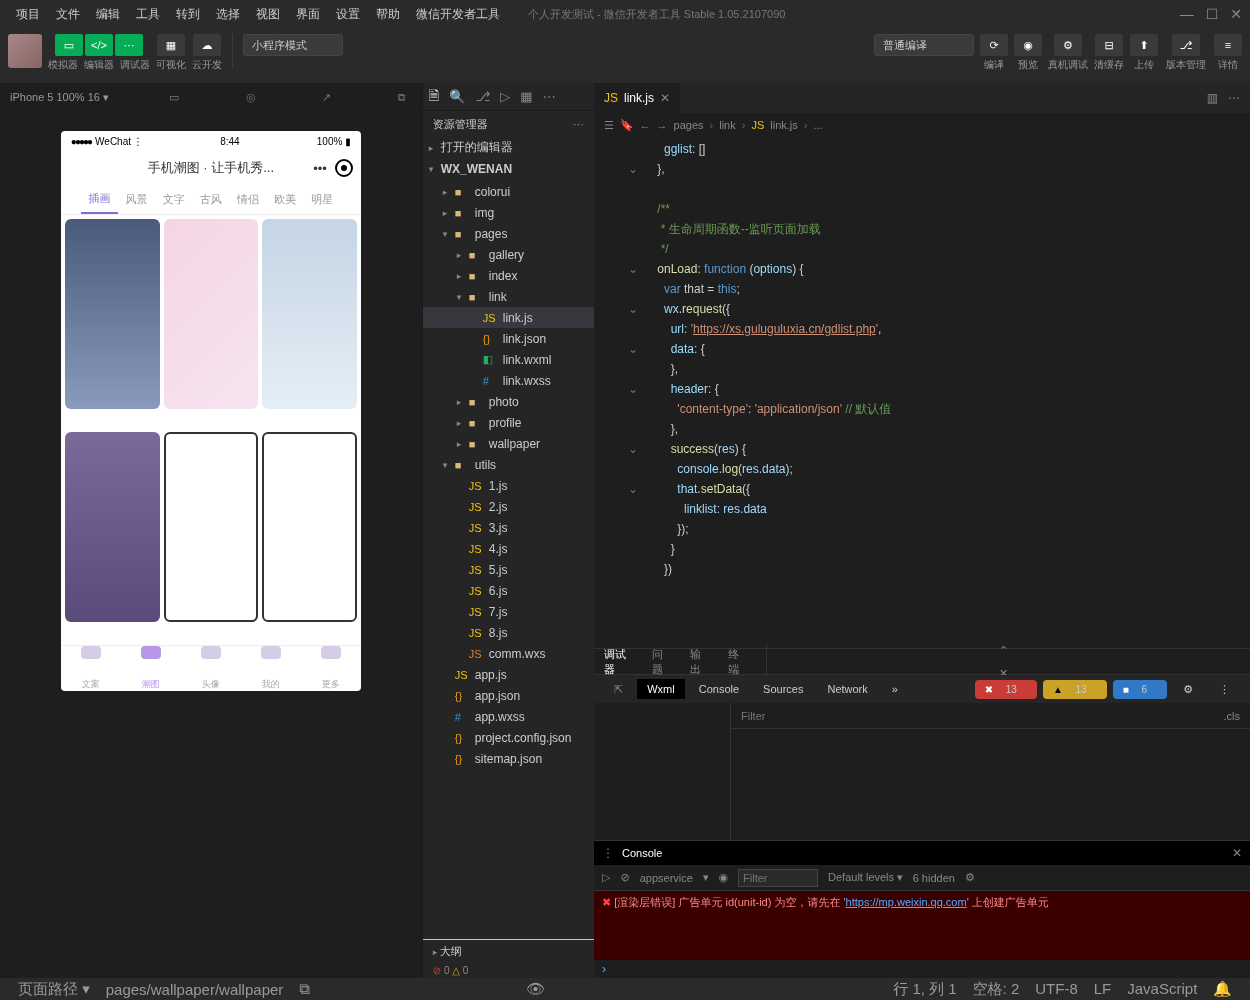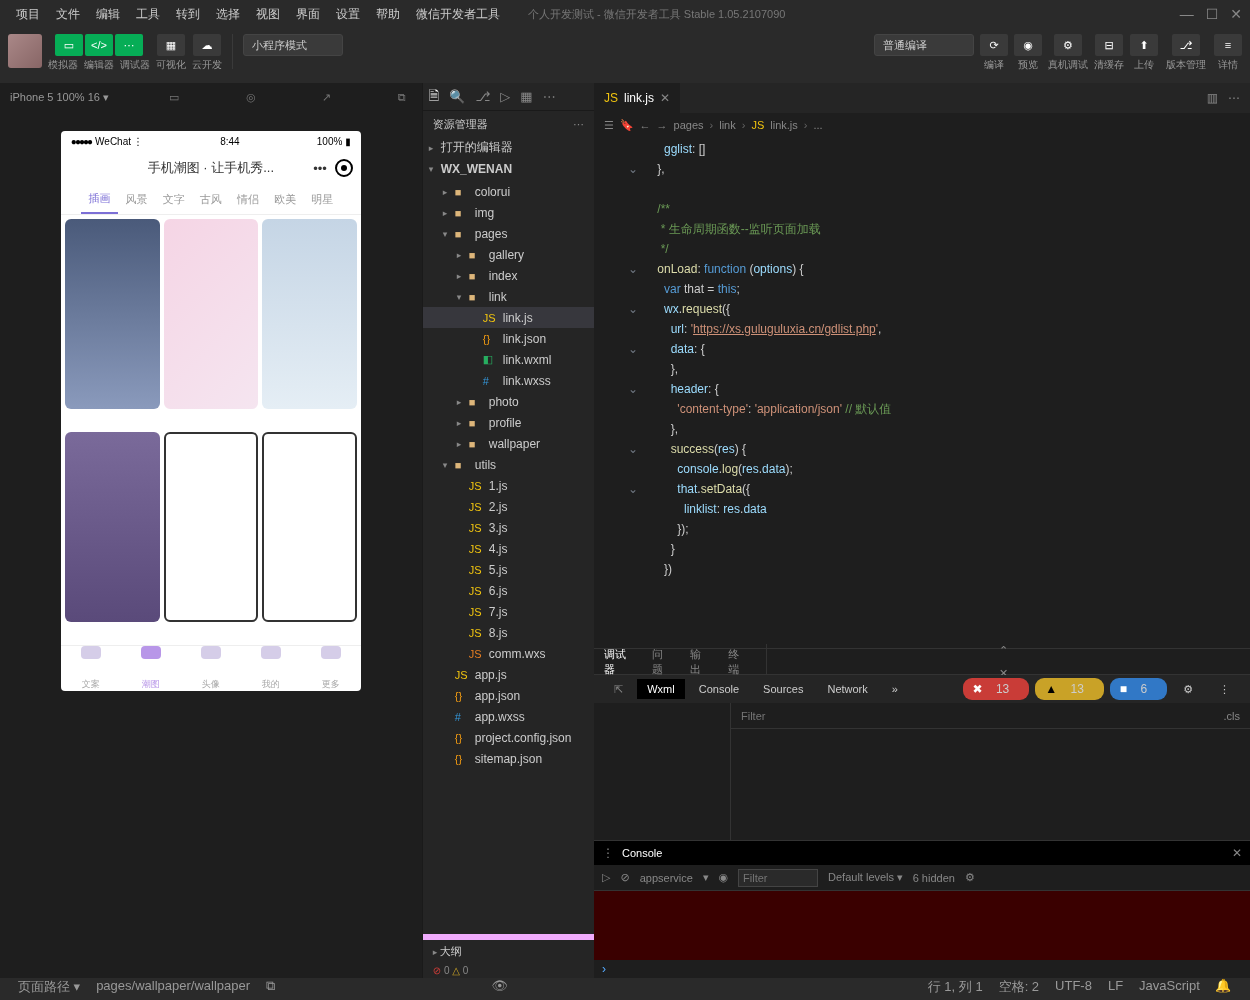--- a/index.html
+++ b/index.html
@@ -59,21 +59,21 @@
 .tnode{display:flex;align-items:center;height:21px;padding-left:8px;color:#ccc;font-size:12px;cursor:pointer;white-space:nowrap}
 .tnode.selected{background:#37373d}
 .tnode .arrow{width:12px;color:#888;font-size:9px}
 .tnode .fico{width:16px;margin-right:4px;font-size:11px}
 .fico.folder{color:#ddb67a}
 .fico.js{color:#f1c40f}
 .fico.json{color:#f39c12}
 .fico.wxml{color:#27ae60}
 .fico.wxss{color:#3498db}
 .fico.wxs{color:#e67e22}
-.outline{border-top:6px solid #f0abfc;padding:4px 10px;color:#ccc;font-size:11px}
+.outline{border-top:1px solid #f0abfc;padding:4px 10px;color:#ccc;font-size:11px}
 .editor{flex:1;background:#1e1e1e;display:flex;flex-direction:column}
 .tabs{height:30px;display:flex;align-items:center;background:#252525}
 .tab{height:30px;display:flex;align-items:center;padding:0 10px;background:#1e1e1e;color:#fff;font-size:12px;gap:6px;cursor:pointer}
 .tab .fico{color:#f1c40f}
 .tab .close{color:#888;cursor:pointer}
 .tabs-icons{margin-left:auto;display:flex;gap:10px;padding-right:10px}
 .tabs-icons span{color:#888;cursor:pointer}
 .crumbs{height:24px;display:flex;align-items:center;padding:0 10px;gap:6px;color:#888;font-size:11px}
 .crumbs .cicon{color:#888;cursor:pointer}
 .crumbs .sep{color:#666}
@@ -93,21 +93,21 @@
 .c-url{color:#ce9178;text-decoration:underline}
 .devtools{height:330px;border-top:1px solid #333;display:flex;flex-direction:column;background:#1e1e1e}
 .dt-tabs{height:26px;display:flex;align-items:center;padding:0 10px;gap:18px;font-size:11px;border-bottom:1px solid #333}
 .dt-tabs span{color:#888;cursor:pointer}
 .dt-tabs span.active{color:#fff}
 .dt-tabs .dt-right{margin-left:auto;display:flex;gap:10px;align-items:center}
 .dt-subtabs{height:28px;display:flex;align-items:center;padding:0 10px;gap:4px;background:#252525;font-size:11px}
 .dt-subtabs span{padding:4px 10px;color:#ccc;cursor:pointer}
 .dt-subtabs span.active{background:#000;color:#fff}
 .dt-badges{margin-left:auto;display:flex;gap:6px;align-items:center}
-.badge{font-size:12px;padding:1px 4px;border-radius:9px}
+.badge{font-size:10px;padding:1px 4px;border-radius:4px}
 .badge.err{background:#c93c37;color:#fff}
 .badge.warn{background:#c9a227;color:#000}
 .badge.info{background:#3178c6;color:#fff}
 .dt-body{flex:1;display:flex}
 .dt-left{flex:1}
 .dt-right{width:520px;border-left:1px solid #333;display:flex;flex-direction:column}
 .dt-stabs{height:26px;display:flex;align-items:center;padding:0 10px;gap:16px;font-size:11px;border-bottom:1px solid #333}
 .dt-stabs span{color:#ccc;cursor:pointer}
 .dt-stabs span.active{color:#fff;border-bottom:2px solid #fff;padding-bottom:4px}
 .dt-filter{height:26px;display:flex;align-items:center;padding:0 10px;color:#888;font-size:11px;border-bottom:1px solid #333}
@@ -116,21 +116,21 @@
 .console-panel{flex:1;display:flex;flex-direction:column;border-top:1px solid #333}
 .con-head{height:24px;display:flex;align-items:center;background:#000;padding:0 8px}
 .con-head .ct{background:#000;color:#fff;padding:2px 8px;font-size:11px}
 .con-tools{height:26px;display:flex;align-items:center;padding:0 8px;gap:10px;font-size:11px;border-bottom:1px solid #333}
 .con-tools span{color:#888}
 .con-tools input{background:#2a2a2a;border:1px solid #444;color:#ccc;font-size:11px;padding:2px 4px;width:80px}
 .con-body{flex:1;background:#3a0000;padding:4px 8px;font-family:Consolas,monospace;font-size:11px;color:#f88;overflow:hidden}
 .con-body .link{color:#5af;text-decoration:underline}
 .con-body .gray{color:#aaa}
 .con-prompt{color:#5af;background:#1e1e1e;padding:2px 8px}
-.statusbar{height:22px;background:#2a2a2a;display:flex;padding:0 10px;font-size:13px;color:#999;position:absolute;bottom:0;left:0;right:0}
+.statusbar{height:22px;background:#2a2a2a;display:flex;align-items:center;padding:0 10px;font-size:15px;color:#999;position:absolute;bottom:0;left:0;right:0}
 .statusbar .sitem{padding:0 8px}
 .statusbar .right{margin-left:auto;display:flex}
 .warn-ico{color:#c9a227}
 .err-ico{color:#c93c37}
 </style>
 </head>
 <body>
 
 <div class="titlebar">
   <div id="menus"><span class="menu">项目</span><span class="menu">文件</span><span class="menu">编辑</span><span class="menu">工具</span><span class="menu">转到</span><span class="menu">选择</span><span class="menu">视图</span><span class="menu">界面</span><span class="menu">设置</span><span class="menu">帮助</span><span class="menu">微信开发者工具</span></div>
@@ -544,20 +544,21 @@
           <span>⊘</span>
           <span>appservice</span>
           <span>▾</span>
           <span>◉</span>
           <input placeholder="Filter" style="">
           <span>Default levels ▾</span>
           <span>6 hidden</span>
           <span>⚙</span>
         </div>
         <div class="con-body">
+          <div><span style="color:#f44">✖</span> <span>[渲染层错误] 广告单元 id(unit-id) 为空，请先在 '</span><span class="link">https://mp.weixin.qq.com</span><span>' 上创建广告单元</span></div>
         </div>
         <div class="con-prompt">›</div>
       </div>
     </div>
   </div>
 </div>
 
 <div class="statusbar">
   <span class="sitem">页面路径 ▾</span>
   <span class="sitem">pages/wallpaper/wallpaper</span>

